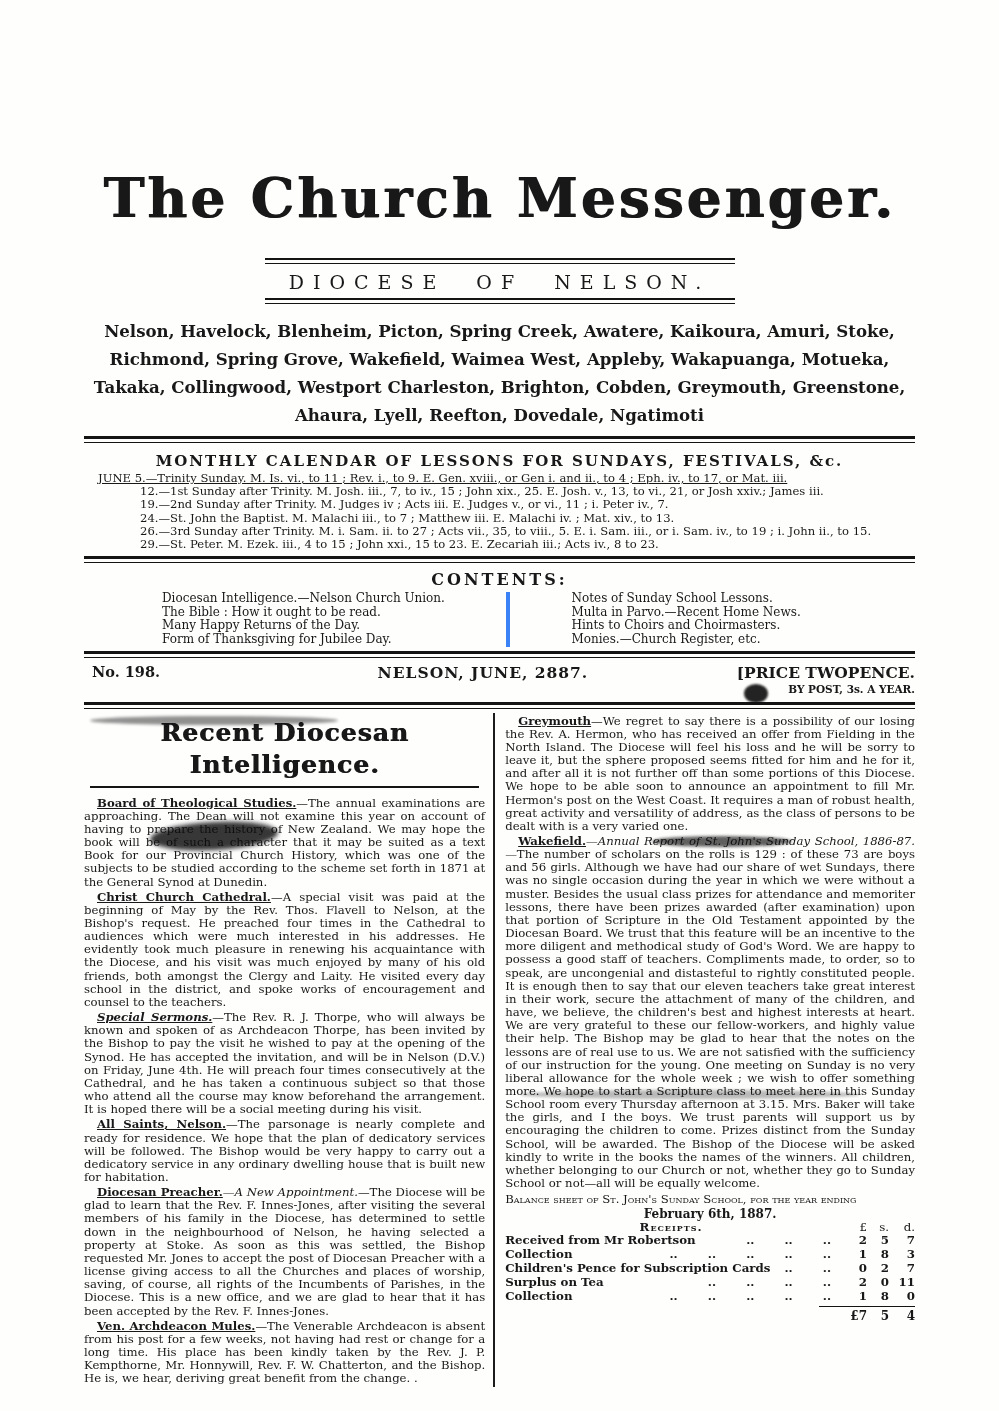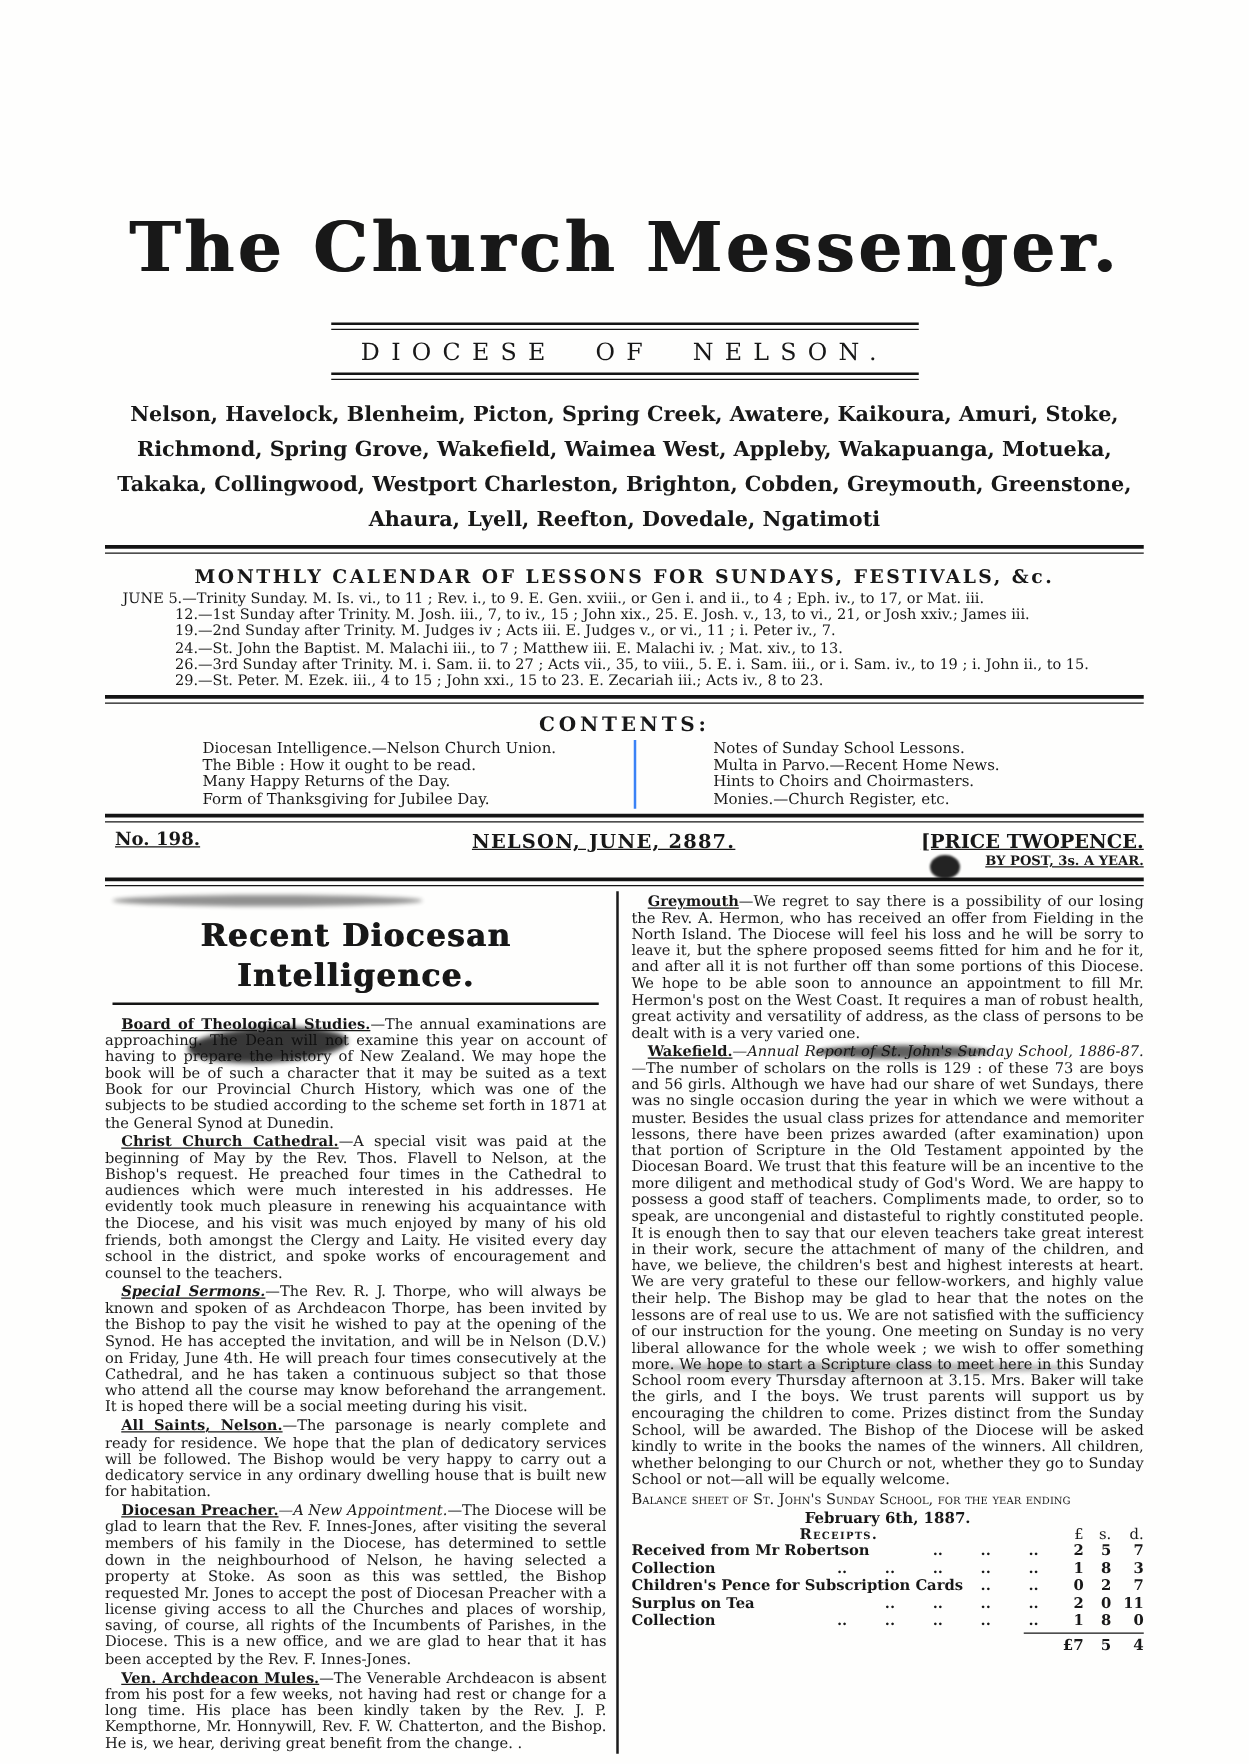--- a/index.html
+++ b/index.html
@@ -13,44 +13,44 @@
   .rule2s{width:470px;margin:22px auto 0 auto;height:3px;border-top:2px solid #141414;border-bottom:1px solid #141414;}
   .diocese{margin-top:7px;text-align:center;font-size:19px;letter-spacing:9px;word-spacing:16px;}
   .towns{margin-top:13px;font-weight:bold;font-size:16.6px;line-height:28px;text-align:center;
          padding:0 6px;}
   .rule2{margin-top:7px;height:3px;border-top:3px solid #141414;border-bottom:1px solid #141414;}
 
   
   .cal{margin-top:7px;}
   .cal-head{text-align:center;font-weight:bold;font-size:15px;letter-spacing:2px;line-height:22px;}
   .cal-line{font-size:11.6px;line-height:13.2px;padding-left:56px;white-space:nowrap;}
-  .cal-line.first{padding-left:14px;}
+  .cal-line.first{padding-left:14px;text-decoration:underline;}
 
   
   .contents{margin-top:6px;}
   .contents-head{text-align:center;font-weight:bold;font-size:16px;letter-spacing:3px;line-height:21px;}
   .contents-row{display:flex;margin-top:2px;}
   .c-col{width:50%;font-size:12px;line-height:13.6px;}
   .c-col.left{padding-left:78px;}
-  .c-col.right{border-left:2px solid #3b82f6;padding-left:62px;}
-
-  
-  .issue-row{display:flex;align-items:flex-start;margin:5px 0 4px 0;text-decoration:underline;}
+  .c-col.right{border-left:4px solid #3b82f6;padding-left:62px;}
+
+  
+  .issue-row{display:flex;align-items:flex-start;margin:5px 0 4px 0;}
   .issue-no{width:25%;font-weight:bold;font-size:14.5px;padding-left:8px;}
   .issue-date{width:45%;text-align:center;font-weight:bold;font-size:15.5px;letter-spacing:1px;}
   .issue-price{width:30%;text-align:right;font-weight:bold;}
   .issue-price .p1{font-size:15.5px;display:block;}
   .issue-price .p2{font-size:10.5px;display:block;margin-top:1px;}
 
   
   .body-cols{display:flex;margin-top:4px;align-items:stretch;}
   .col-l{width:49.5%;padding:2px 8px 0 0;}
   .col-r{width:50.5%;border-left:2px solid #1b1b1b;padding:2px 0 0 10px;}
   .gothic{font-weight:bold;font-size:25px;line-height:32px;text-align:center;letter-spacing:1px;
-          text-shadow:0.7px 0 0 currentColor;margin-top:18px;}
+          text-shadow:0.7px 0 0 currentColor;margin-top:2px;}
   .gothic-rule{height:2px;border-top:2px solid #141414;margin:5px 6px 7px 6px;}
   .para{margin:0 0 2px 0;font-size:11.7px;line-height:13.15px;text-align:justify;text-indent:13px;}
   .lead{font-weight:bold;text-decoration:underline;}
   .lead-i{font-style:italic;}
 
   
   .bal-head{margin-top:3px;font-size:11.7px;line-height:13.5px;font-variant:small-caps;text-align:justify;}
   .bal-date{text-align:center;font-size:12px;font-weight:bold;line-height:14px;}
   .rec-row{display:flex;font-size:11.8px;line-height:13.6px;}
   .rec-title{flex:1;text-align:center;font-variant:small-caps;letter-spacing:1px;font-weight:bold;}

